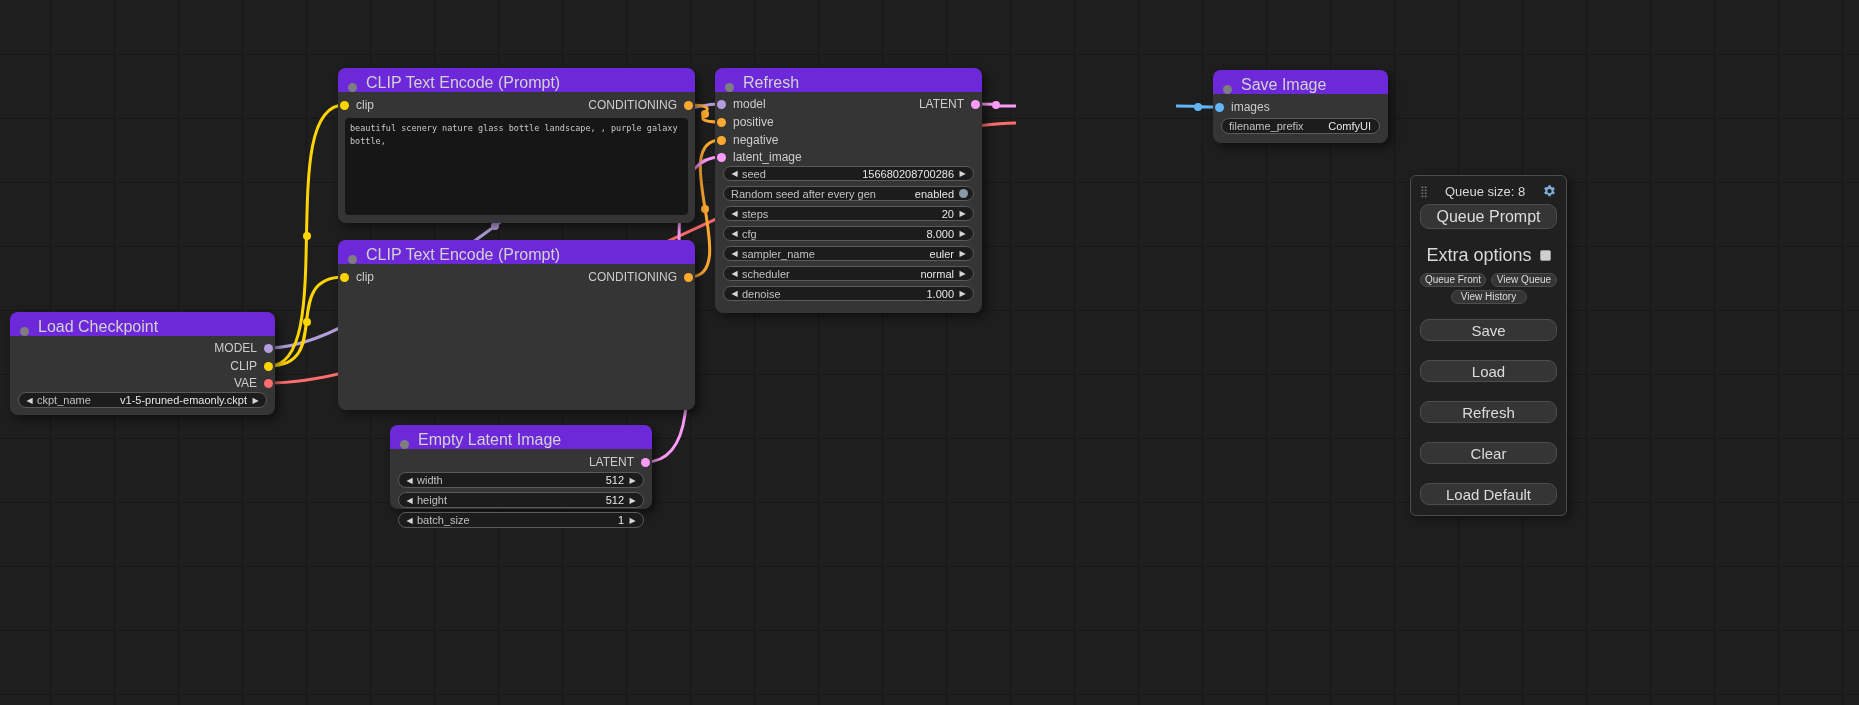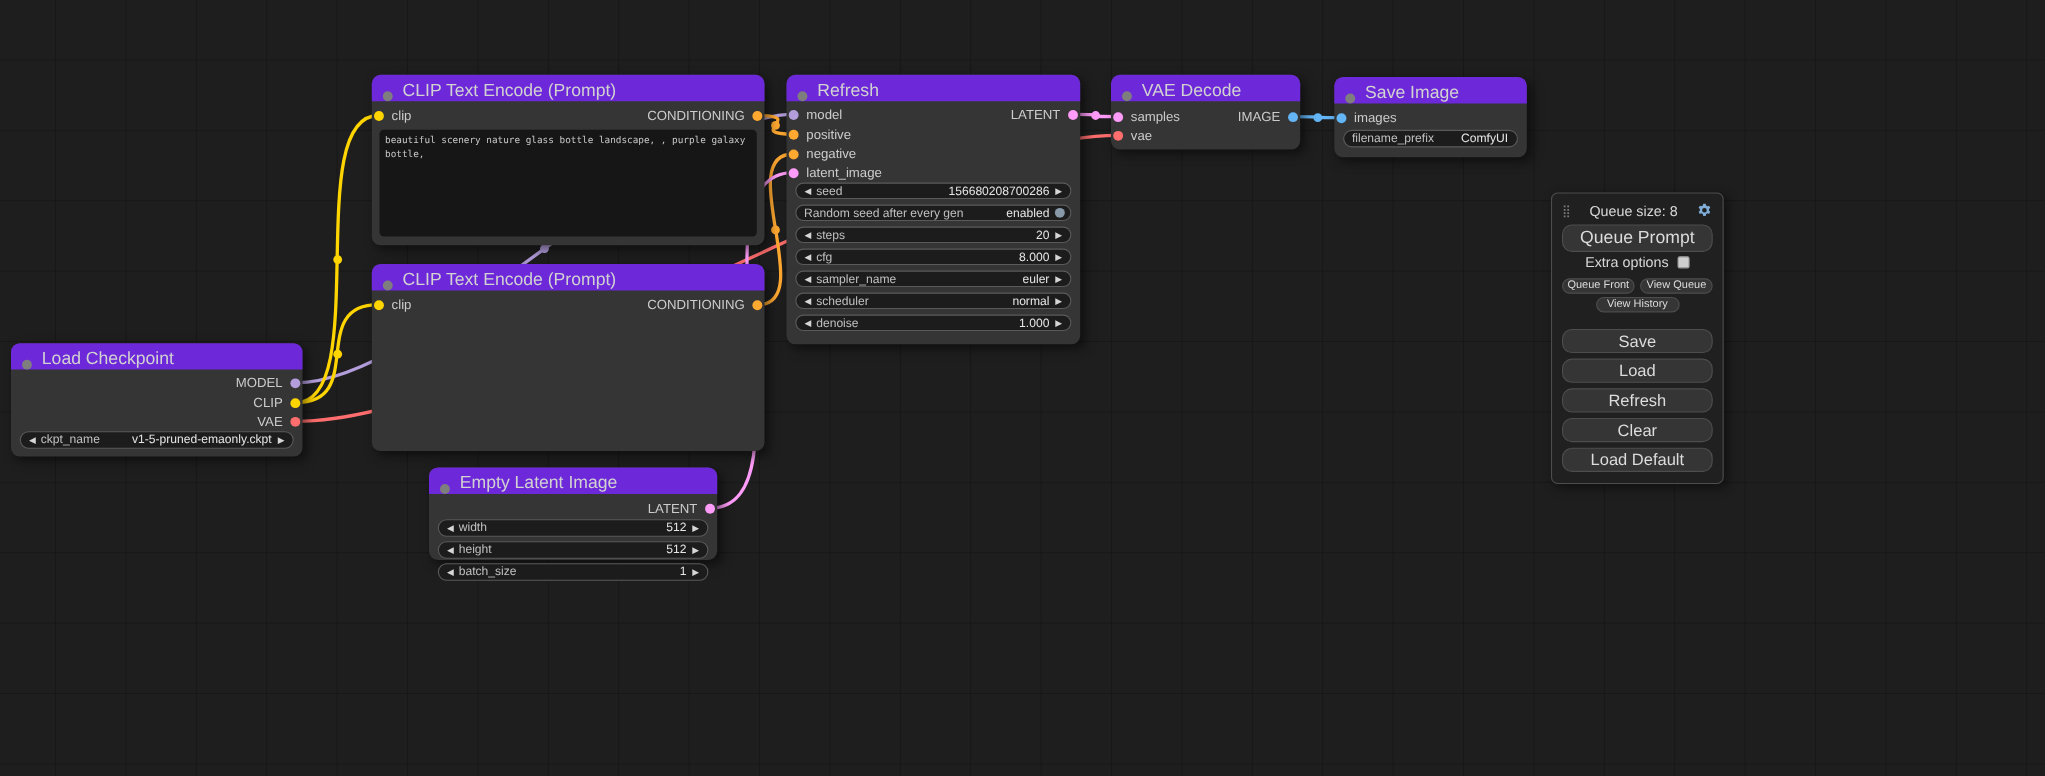--- a/index.html
+++ b/index.html
@@ -42,28 +42,28 @@
     border:1px solid #4d4d4d;border-radius:6px;padding:5px 9px 10px;z-index:3;
     box-shadow:3px 3px 10px rgba(0,0,0,.45)}
   .menu-header{display:flex;align-items:center;justify-content:space-between;
     color:#d8d8d8;font-size:13px;height:20px}
   .drag{color:#7a7a7a;font-size:11px;cursor:grab}
   .gear{cursor:pointer;flex:none}
   .btn{display:block;width:100%;background:#353535;border:1px solid #4d4d4d;border-radius:9px;
     color:#dcdcdc;font-family:inherit;cursor:pointer;text-align:center;line-height:1}
   .btn.queue{height:25px;font-size:16px;margin-top:3px}
   .extra{display:flex;align-items:center;justify-content:center;gap:8px;color:#d8d8d8;
-    font-size:13px;margin-top:2px}
+    font-size:18px;margin-top:16px}
   .checkbox{width:11px;height:11px;background:#cfcfcf;border:1px solid #9a9a9a;
     border-radius:2px;cursor:pointer;flex:none}
   .row2{display:flex;gap:5px;margin-top:7px}
   .btn.small{height:14px;font-size:10px;border-radius:8px;padding:0}
   .row-center{display:flex;justify-content:center;margin-top:3px}
   .btn.vh{width:76px}
-  .btn.big{height:22px;font-size:15px;margin-top:5px}
+  .btn.big{height:22px;font-size:15px;margin-top:19px}
   .btn.big.first{margin-top:15px}
 </style>
 </head>
 <body>
 
 <div id="canvas">
 
   <svg id="wires" width="1859" height="705" xmlns="http://www.w3.org/2000/svg">
     <g fill="none" stroke-width="3">
       <path d="M269,348 C389,348 601,104 721,104" stroke="#B39DDB"></path>
@@ -236,38 +236,20 @@
       <span class="arrow">▶</span>
     </div>
     <div class="widget h15" style="top:218px">
       <span class="arrow">◀</span>
       <span class="wname">denoise</span>
       <span class="wvalue">1.000</span>
       <span class="arrow">▶</span>
     </div>
   </div>
 
-  <div class="node" style="left:1010px;top:68px;width:172px;height:68px">
-    <div class="node-title">
-      <span class="collapse-dot"></span>
-      <span class="title-text">VAE Decode</span>
-    </div>
-    <div class="port in" style="top:31px">
-      <span class="dot" style="background:#FF9CF9"></span>
-      <span class="plabel">samples</span>
-    </div>
-    <div class="port in" style="top:48px">
-      <span class="dot" style="background:#FF6E6E"></span>
-      <span class="plabel">vae</span>
-    </div>
-    <div class="port out" style="top:31px">
-      <span class="plabel">IMAGE</span>
-      <span class="dot" style="background:#64B5F6"></span>
-    </div>
-  </div>
 
   <div class="node" style="left:1213px;top:70px;width:175px;height:73px">
     <div class="node-title">
       <span class="collapse-dot"></span>
       <span class="title-text">Save Image</span>
     </div>
     <div class="port in" style="top:30px">
       <span class="dot" style="background:#64B5F6"></span>
       <span class="plabel">images</span>
     </div>

